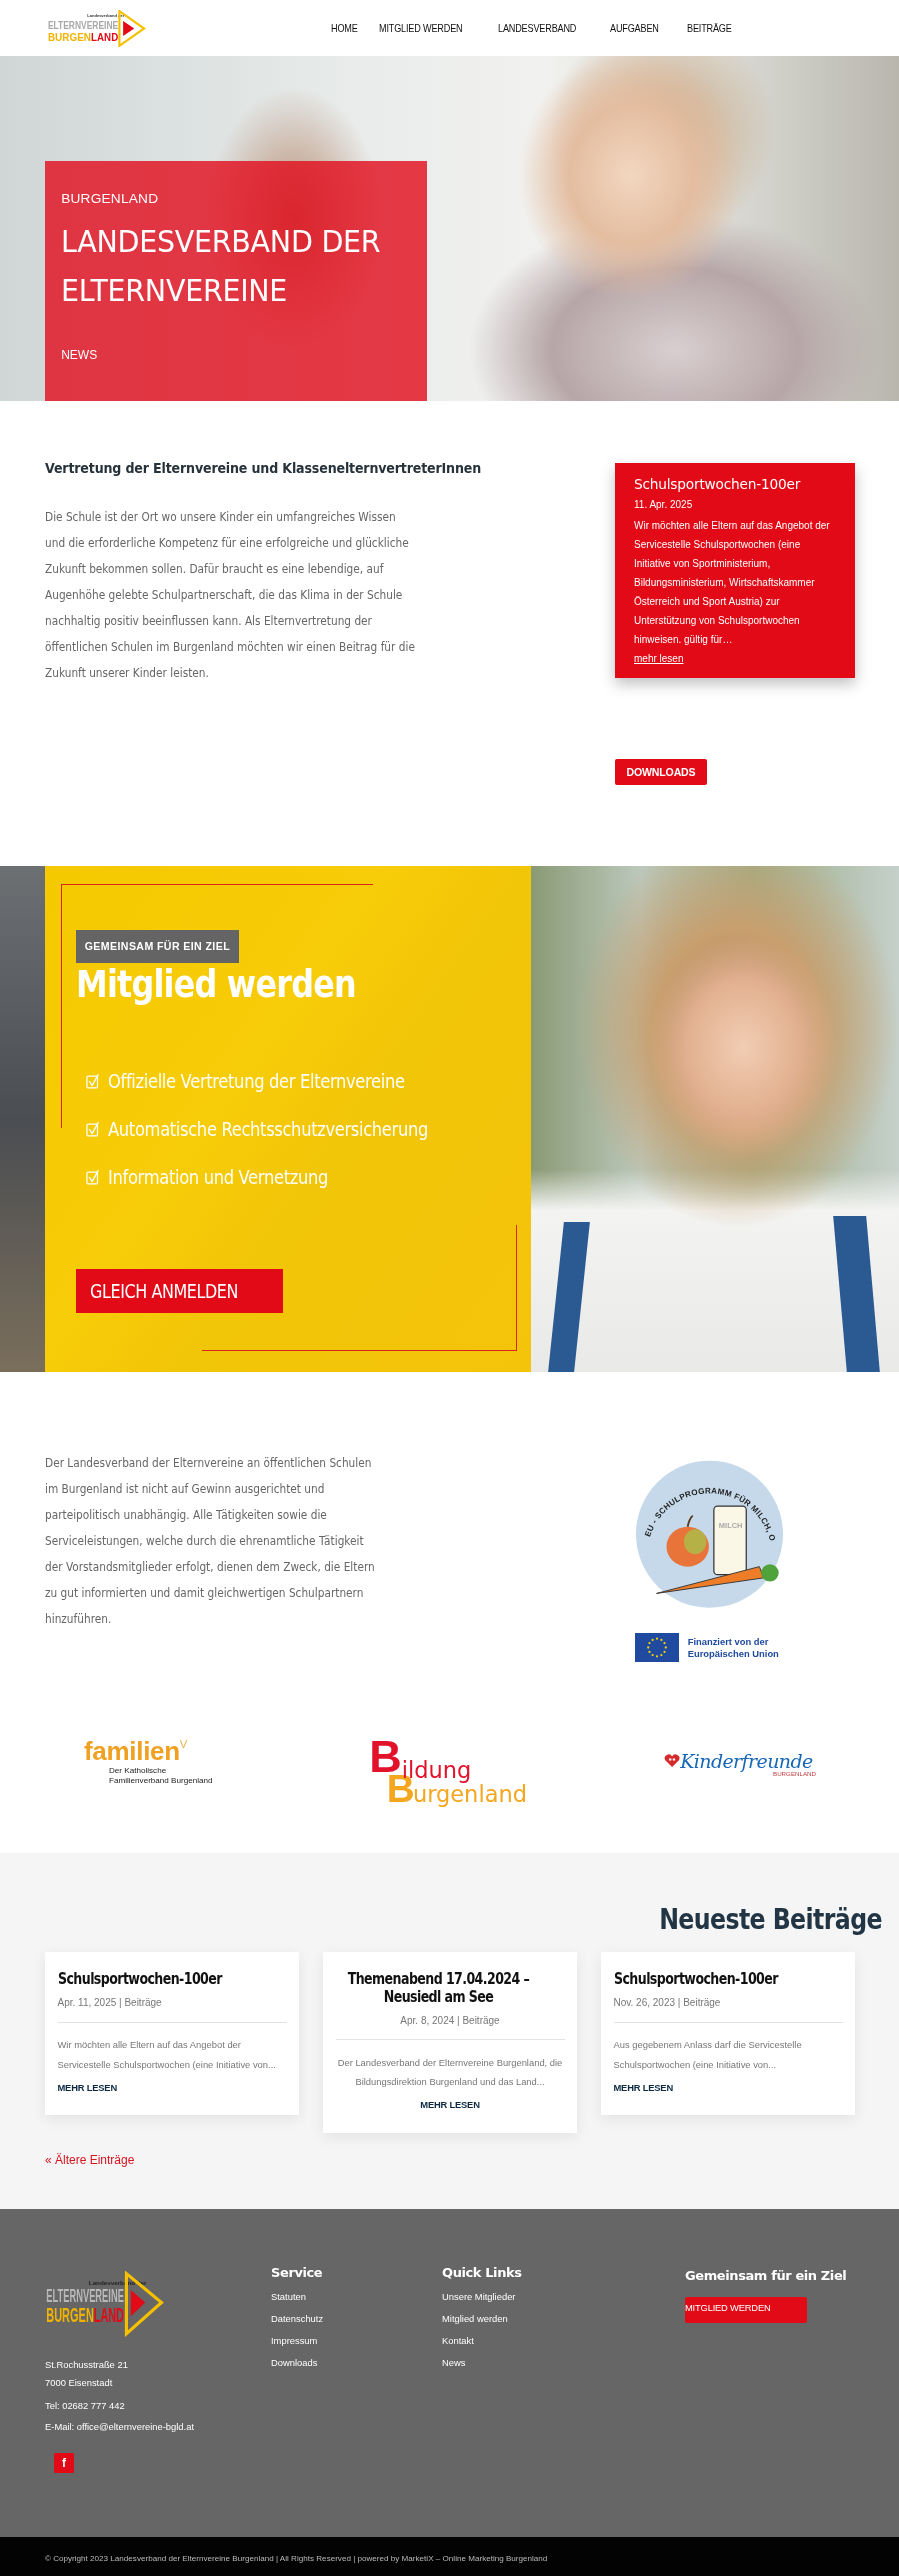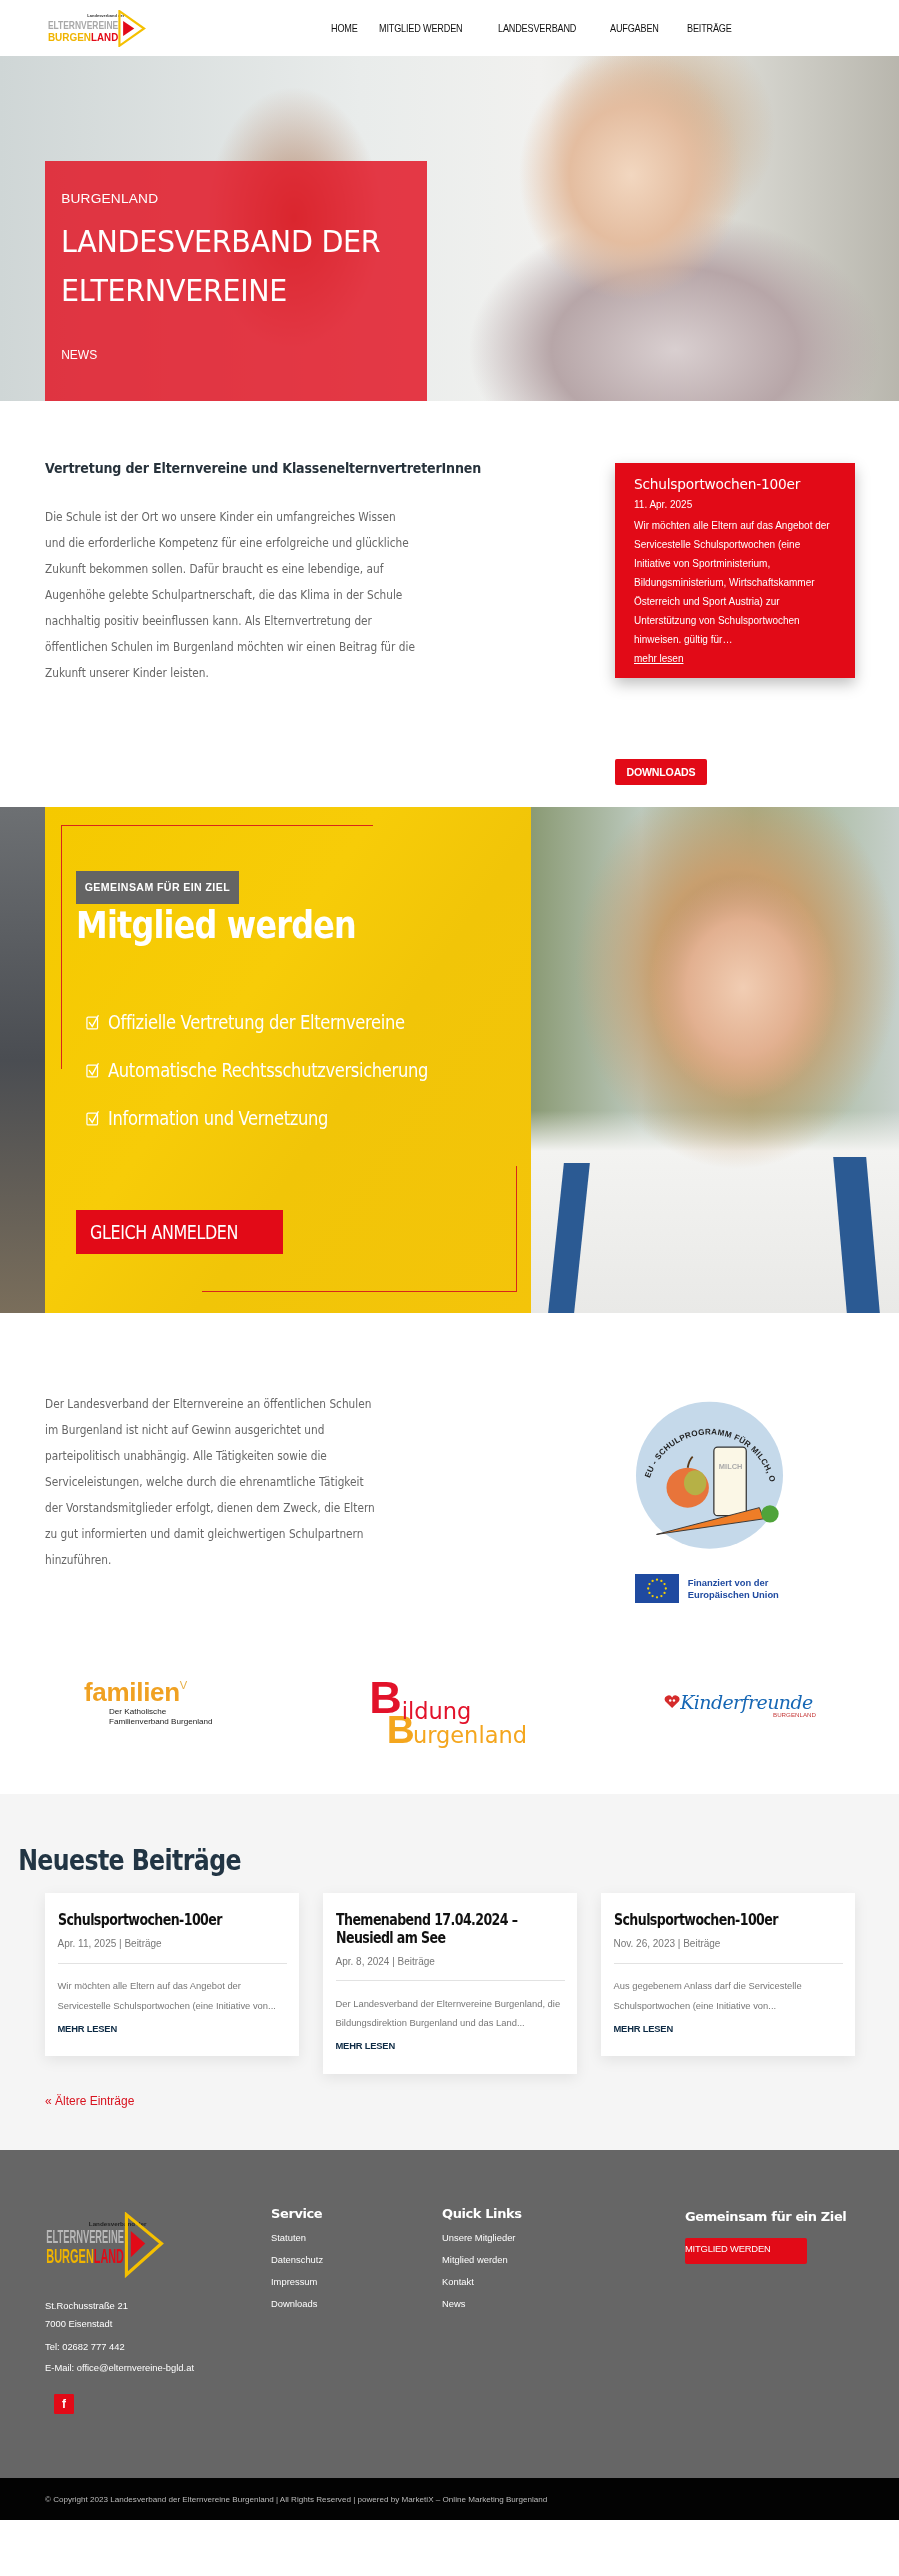--- a/index.html
+++ b/index.html
@@ -21,21 +21,21 @@
       radial-gradient(ellipse 162px 162px at 662px 75px, #c7a27b 0%, rgba(199,162,123,0) 70%),
       radial-gradient(ellipse 206px 137px at 675px 294px, #d9cfd0 0%, #b7a6a8 60%, rgba(183,166,168,0) 100%),
       radial-gradient(ellipse 125px 187px at 294px 162px, #b78a6f 0%, rgba(183,138,111,0) 70%),
       linear-gradient(90deg, #cfd6d6 0%, #e9eceb 40%, #f1f1ef 60%, #dcdcd6 80%, #b8b6ad 100%); }
   .hero-redbox { position: absolute; left: 45px; top: 105px; width: 382px; height: 240px; background: rgba(226,16,32,0.82); padding: 0 16.2px; color: #fff; }
   .hero-eyebrow { position: absolute; left: 16.2px; top: 30px; font-size: 13.7px; letter-spacing: 0.2px; }
   .hero-title { position: absolute; left: 16.2px; top: 56px; width: 350px; font-size: 31px; line-height: 49px; letter-spacing: -0.3px; font-family: "DejaVu Sans", sans-serif; font-weight: normal; transform: scaleX(0.92); transform-origin: left; }
   .hero-news { position: absolute; left: 16.2px; top: 187px; font-size: 12px; }
 
   
-  .intro { position: relative; height: 406px; border-radius: 13px; }
+  .intro { position: relative; height: 465px; border-radius: 13px; }
   .intro-heading { position: absolute; left: 45px; top: 59px; font-size: 14.4px; color: #27323b; font-family: "DejaVu Sans", sans-serif; letter-spacing: -0.2px; transform: scaleX(0.88); transform-origin: left; white-space: nowrap; }
   .intro-text { position: absolute; left: 45px; top: 103px; width: 425px; font-size: 12px; line-height: 26px; color: #666; font-family: "DejaVu Sans", sans-serif; transform: scaleX(0.88); transform-origin: left; }
   .news-card { position: absolute; left: 615px; top: 62px; width: 240px; background: #e20a17; color: #fff; padding: 12.5px 19px 13.7px; box-shadow: 0 6.2px 13.7px rgba(0,0,0,0.25); }
   .news-card-title { font-size: 13.7px; margin-bottom: 7.5px; font-family: "DejaVu Sans", sans-serif; letter-spacing: -0.2px; }
   .news-card-date { font-size: 10px; margin-bottom: 6.2px; }
   .news-card-text { font-size: 10px; line-height: 19px; }
   .news-card-more { display: inline-block; margin-top: 3.7px; font-size: 10px; text-decoration: underline; }
   .downloads-btn { position: absolute; left: 615px; top: 358px; width: 92px; height: 26px; background: #e20a17; color: #fff; font-size: 10.6px; font-weight: bold; border-radius: 1.9px; display: flex; align-items: center; justify-content: center; letter-spacing: -0.2px; }
 
   
@@ -77,21 +77,21 @@
   .p-fam .big { color: #f0a122; font-size: 26px; font-weight: bold; letter-spacing: -0.3px; line-height: 27.5px; }
   .p-fam .sup { color: #e7b048; font-size: 11.2px; vertical-align: top; }
   .p-fam .small { margin-left: 25px; color: #222; font-size: 8.1px; line-height: 10.6px; }
   .p-bild { left: 369px; top: 13.7px; width: 169px; height: 75px; }
   .p-kinder { left: 664px; top: 31px; }
   .p-kinder .k { color: #1667b5; font-style: italic; font-weight: normal; font-size: 19px; font-family: "DejaVu Serif", serif; letter-spacing: -0.6px; }
   .p-kinder .b { color: #c53a3a; font-size: 6.2px; margin-left: 109px; margin-top: -2.5px; }
 
   
   .news { position: relative; height: 356px; background: #f5f5f5; }
-  .news-title { position: absolute; left: 0; width: 900px; top: 50px; text-align: left; font-size: 27.5px; color: #223544; font-family: "DejaVu Sans", sans-serif; letter-spacing: -0.7px; }
+  .news-title { position: absolute; left: 0; width: 900px; top: 50px; text-align: right; font-size: 27.5px; color: #223544; font-family: "DejaVu Sans", sans-serif; letter-spacing: -0.7px; }
   .news-title span { display: inline-block; transform: scaleX(0.86); }
   .post { position: absolute; top: 99px; width: 254px; background: #fff; box-shadow: 0 3.7px 13.7px rgba(0,0,0,0.08); padding: 19px 12.5px 22.5px; }
   .post-title { font-size: 15px; color: #111; font-family: "DejaVu Sans", sans-serif; letter-spacing: -0.7px; line-height: 17.5px; transform: scaleX(0.84); transform-origin: left; width: 275px; }
   .post-meta { margin-top: 8.7px; font-size: 10px; color: #777; padding-bottom: 13.7px; border-bottom: 0.6px solid #e2e2e2; }
   .post-excerpt { margin-top: 12.5px; font-size: 9.4px; line-height: 19.4px; color: #777; }
   .post-more { display: inline-block; margin-top: 7.5px; font-size: 9.4px; font-weight: bold; color: #0d2a44; letter-spacing: -0.2px; }
   .older { position: absolute; left: 45px; top: 300px; color: #d8131f; font-size: 12px; }
 
   
   .footer { position: relative; height: 328px; background: #666; color: #fff; }
@@ -271,21 +271,21 @@
 <section class="news">
   <h2 class="news-title"><span>Neueste Beiträge</span></h2>
 
   <article class="post" style="left:45px;">
     <h3 class="post-title">Schulsportwochen-100er</h3>
     <div class="post-meta">Apr. 11, 2025 | Beiträge</div>
     <p class="post-excerpt">Wir möchten alle Eltern auf das Angebot der Servicestelle Schulsportwochen (eine Initiative von...</p>
     <a class="post-more">MEHR LESEN</a>
   </article>
 
-  <article class="post" style="left:323px;">
+  <article class="post" style="left:323px;text-align:center;">
     <h3 class="post-title" style="width:244px;">Themenabend 17.04.2024 – Neusiedl am See</h3>
     <div class="post-meta">Apr. 8, 2024 | Beiträge</div>
     <p class="post-excerpt">Der Landesverband der Elternvereine Burgenland, die Bildungsdirektion Burgenland und das Land...</p>
     <a class="post-more">MEHR LESEN</a>
   </article>
 
   <article class="post" style="left:601px;">
     <h3 class="post-title">Schulsportwochen-100er</h3>
     <div class="post-meta">Nov. 26, 2023 | Beiträge</div>
     <p class="post-excerpt">Aus gegebenem Anlass darf die Servicestelle Schulsportwochen (eine Initiative von...</p>

